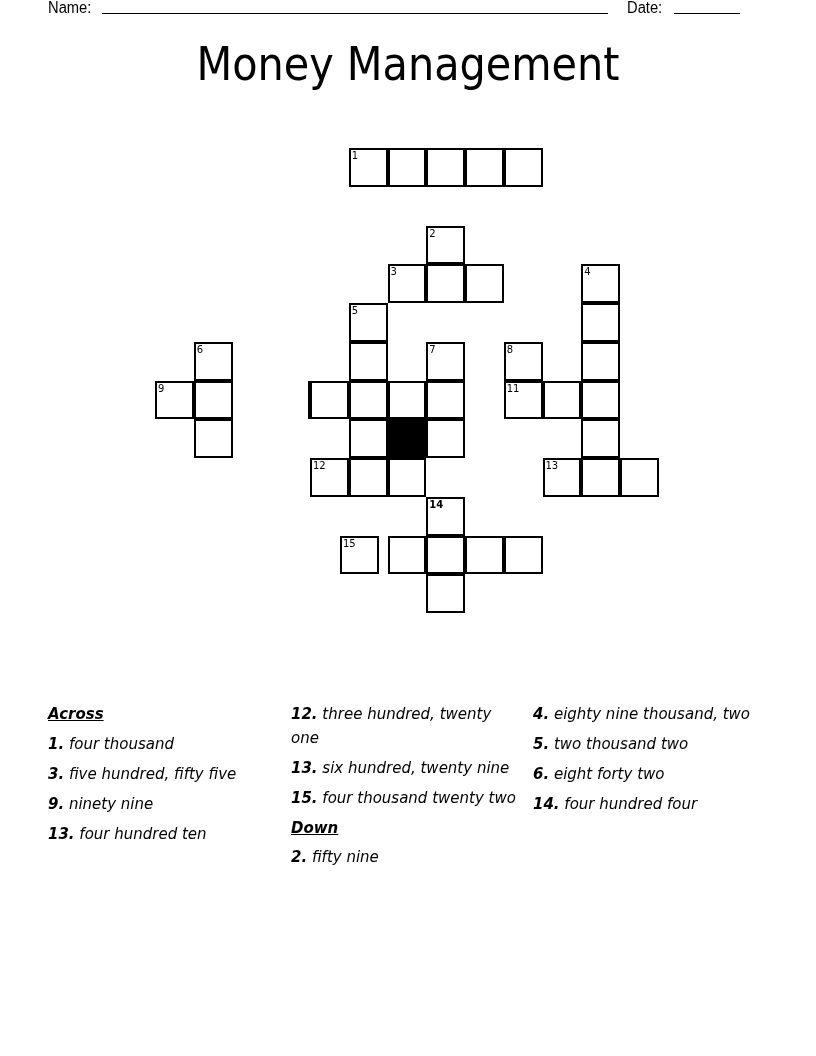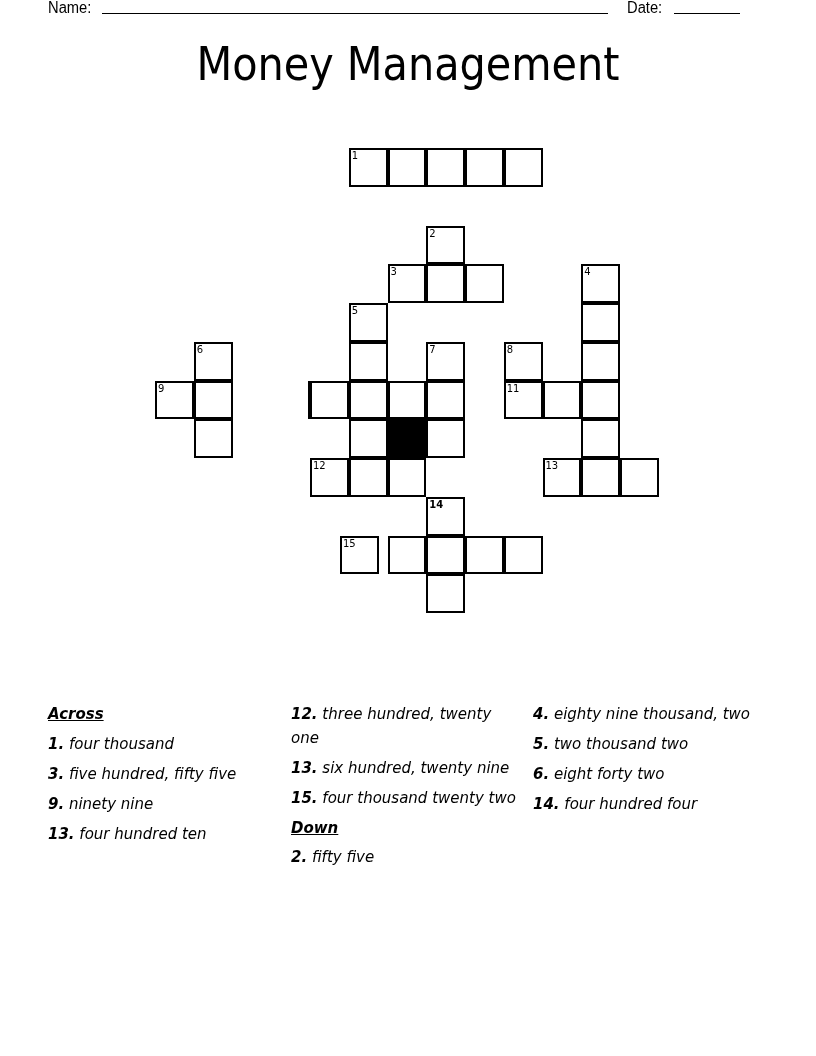--- a/index.html
+++ b/index.html
@@ -138,21 +138,21 @@
   <div class="clue"><span class="n">3.</span> <span>five hundred, fifty five</span></div>
   <div class="clue"><span class="n">9.</span> <span>ninety nine</span></div>
   <div class="clue"><span class="n">13.</span> <span>four hundred ten</span></div>
 </div>
 
 <div class="clues col2">
   <div class="clue"><span class="n">12.</span> <span>three hundred, twenty one</span></div>
   <div class="clue"><span class="n">13.</span> <span>six hundred, twenty nine</span></div>
   <div class="clue"><span class="n">15.</span> <span>four thousand twenty two</span></div>
   <div class="heading">Down</div>
-  <div class="clue"><span class="n">2.</span> <span>fifty five</span></div>
+  <div class="clue"><span class="n">2.</span> <span>fifty nine</span></div>
 </div>
 
 <div class="clues col3">
   <div class="clue"><span class="n">4.</span> <span>eighty nine thousand, two</span></div>
   <div class="clue"><span class="n">5.</span> <span>two thousand two</span></div>
   <div class="clue"><span class="n">6.</span> <span>eight forty two</span></div>
   <div class="clue"><span class="n">14.</span> <span>four hundred four</span></div>
 </div>
 
 </body></html>

